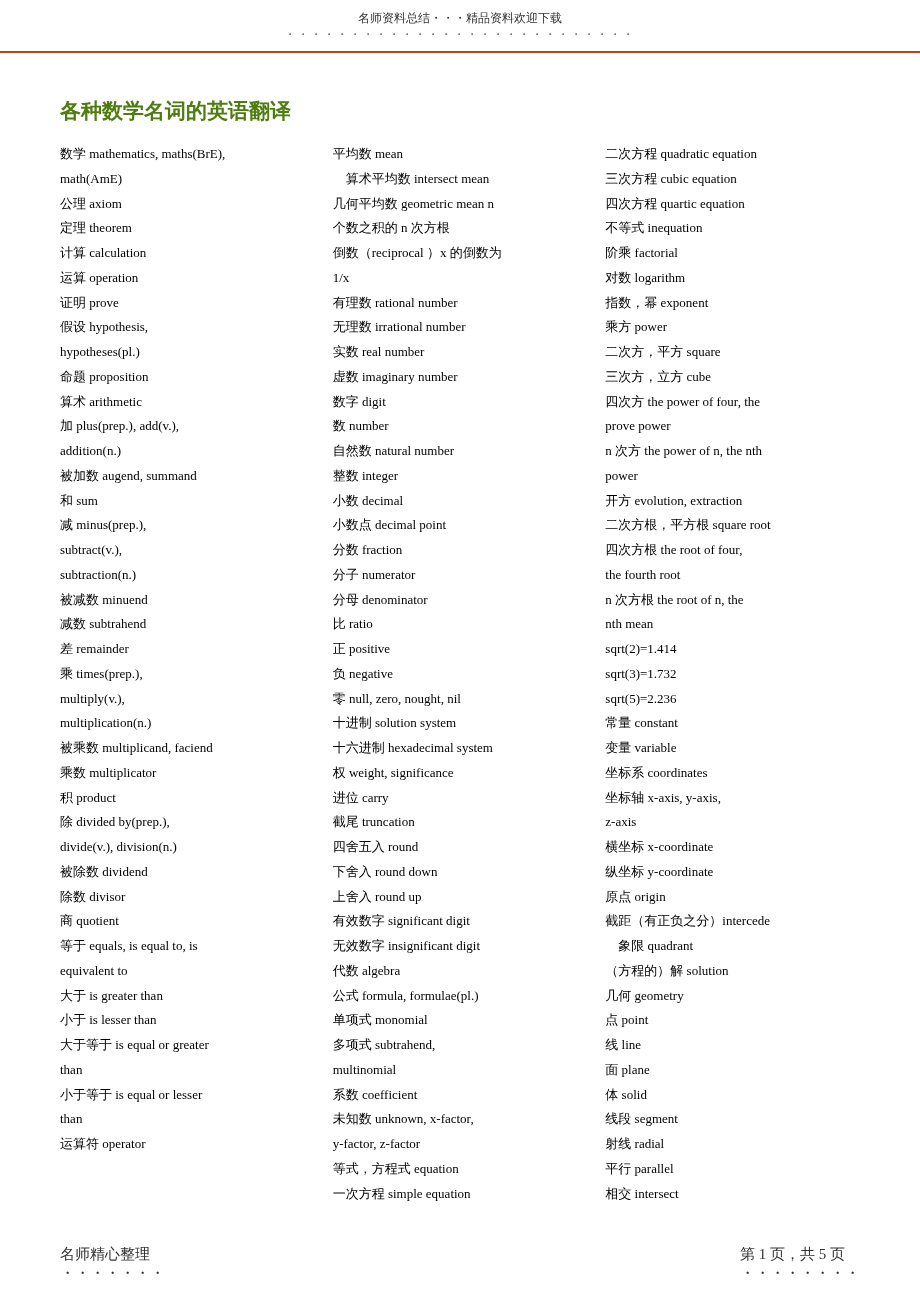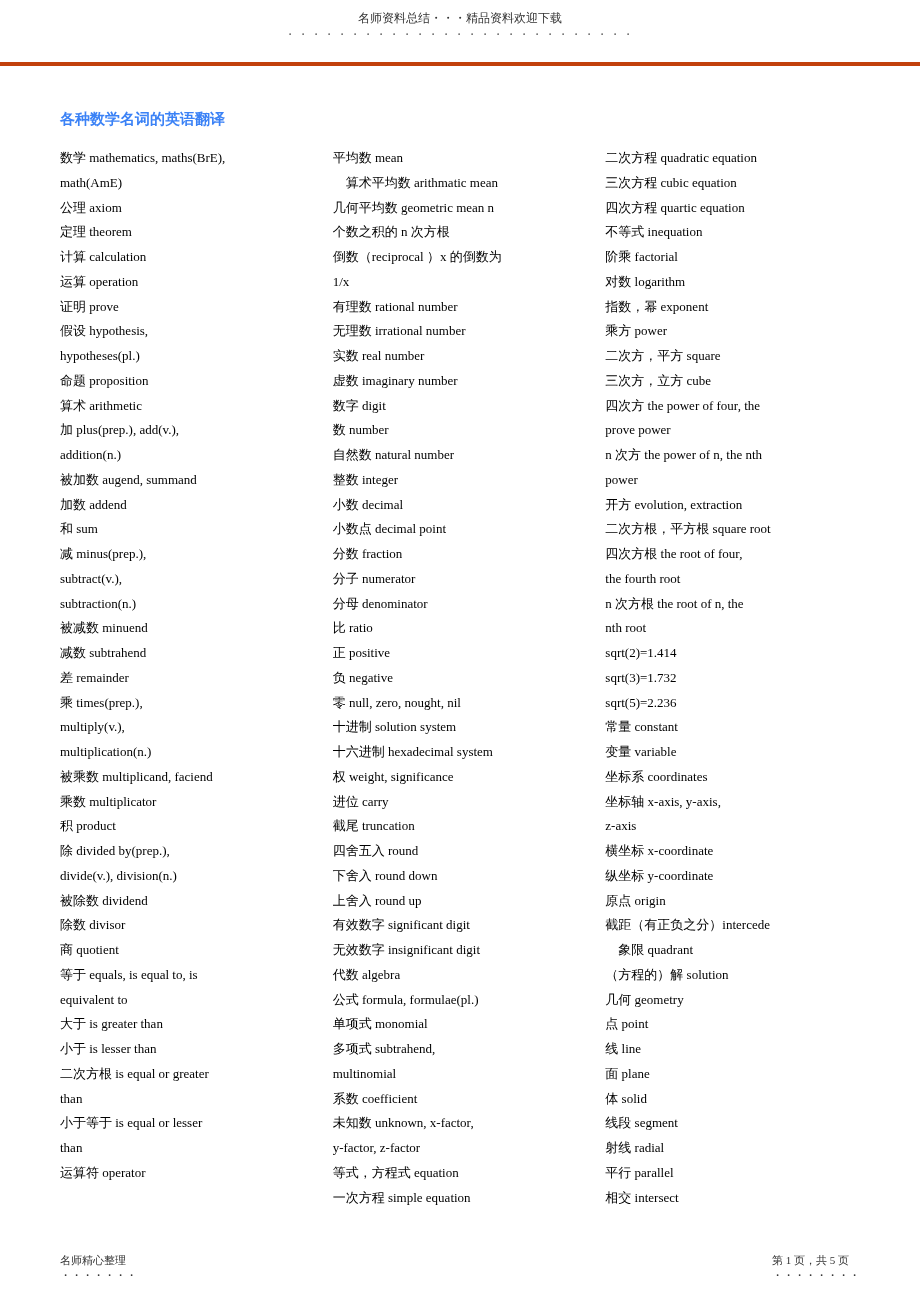--- a/index.html
+++ b/index.html
@@ -7,39 +7,39 @@
       font-family: SimSun, "宋体", serif;
       font-size: 13px;
       background: #fff;
       color: #000;
       width: 920px;
       min-height: 1303px;
       position: relative;
     }
     .top-header {
       text-align: center;
-      padding: 10px 0 20px 0;
+      padding: 10px 0 9px 0;
       font-size: 12px;
       color: #333;
-      border-bottom: 4px solid #c2410c;
+      border-bottom: 2px solid #c2410c;
       margin-bottom: 4px;
     }
     .top-header .dots {
       letter-spacing: 2px;
       font-size: 11px;
       color: #666;
     }
     .main-content {
       padding: 40px 60px 60px 60px;
     }
     .page-title {
-      font-size: 15px;
+      font-size: 21px;
       font-weight: bold;
       margin-bottom: 18px;
-      color: #3b82f6;
+      color: #4d7c0f;
     }
     .columns-wrapper {
       display: flex;
       gap: 8px;
       align-items: flex-start;
     }
     .col {
       flex: 1;
       padding-right: 10px;
       line-height: 1.75;
@@ -50,21 +50,21 @@
       margin-bottom: 2px;
     }
     .footer {
       position: absolute;
       bottom: 20px;
       left: 0;
       right: 0;
       display: flex;
       justify-content: space-between;
       padding: 0 60px;
-      font-size: 11px;
+      font-size: 15px;
       color: #333;
     }
   </style>
 </head>
 <body>
 
 <div class="top-header">
   <div>名师资料总结・・・精品资料欢迎下载</div>
   <div class="dots">・・・・・・・・・・・・・・・・・・・・・・・・・・・</div>
 </div>
@@ -81,21 +81,20 @@
         <div class="entry">计算  calculation</div>
         <div class="entry">运算  operation</div>
         <div class="entry">证明  prove</div>
         <div class="entry">假设  hypothesis,</div>
         <div class="entry">hypotheses(pl.)</div>
         <div class="entry">命题  proposition</div>
         <div class="entry">算术  arithmetic</div>
         <div class="entry">加  plus(prep.), add(v.),</div>
         <div class="entry">addition(n.)</div>
         <div class="entry">被加数  augend, summand</div>
-        <div class="entry">加数  addend</div>
         <div class="entry">和  sum</div>
         <div class="entry">减  minus(prep.),</div>
         <div class="entry">subtract(v.),</div>
         <div class="entry">subtraction(n.)</div>
         <div class="entry">被减数  minuend</div>
         <div class="entry">减数  subtrahend</div>
         <div class="entry">差  remainder</div>
         <div class="entry">乘  times(prep.),</div>
         <div class="entry">multiply(v.),</div>
         <div class="entry">multiplication(n.)</div>
@@ -104,29 +103,29 @@
         <div class="entry">积  product</div>
         <div class="entry">除  divided by(prep.),</div>
         <div class="entry">divide(v.), division(n.)</div>
         <div class="entry">被除数  dividend</div>
         <div class="entry">除数  divisor</div>
         <div class="entry">商  quotient</div>
         <div class="entry">等于  equals, is equal to, is</div>
         <div class="entry">equivalent to</div>
         <div class="entry">大于  is greater than</div>
         <div class="entry">小于  is lesser than</div>
-        <div class="entry">二次方根  is equal or greater</div>
+        <div class="entry">大于等于  is equal or greater</div>
         <div class="entry">than</div>
         <div class="entry">小于等于  is equal or lesser</div>
         <div class="entry">than</div>
         <div class="entry">运算符  operator</div>
       </div>
     <div class="col" id="col2-container">
         <div class="entry">平均数  mean</div>
-        <div class="entry">　算术平均数  arithmatic mean</div>
+        <div class="entry">　算术平均数  intersect mean</div>
         <div class="entry">几何平均数   geometric mean  n</div>
         <div class="entry">个数之积的  n 次方根</div>
         <div class="entry">倒数（reciprocal      ）x  的倒数为</div>
         <div class="entry">1/x</div>
         <div class="entry">有理数  rational number</div>
         <div class="entry">无理数  irrational number</div>
         <div class="entry">实数  real number</div>
         <div class="entry">虚数  imaginary number</div>
         <div class="entry">数字  digit</div>
         <div class="entry">数  number</div>
@@ -175,21 +174,21 @@
         <div class="entry">三次方，立方  cube</div>
         <div class="entry">四次方  the  power of four,  the</div>
         <div class="entry">prove power</div>
         <div class="entry">n 次方  the  power of n, the  nth</div>
         <div class="entry">power</div>
         <div class="entry">开方  evolution, extraction</div>
         <div class="entry">二次方根，平方根  square   root</div>
         <div class="entry">四次方根  the root of four,</div>
         <div class="entry">the fourth root</div>
         <div class="entry">n 次方根  the root of n, the</div>
-        <div class="entry">nth root</div>
+        <div class="entry">nth mean</div>
         <div class="entry">sqrt(2)=1.414</div>
         <div class="entry">sqrt(3)=1.732</div>
         <div class="entry">sqrt(5)=2.236</div>
         <div class="entry">常量  constant</div>
         <div class="entry">变量  variable</div>
         <div class="entry">坐标系  coordinates</div>
         <div class="entry">坐标轴  x-axis, y-axis,</div>
         <div class="entry">z-axis</div>
         <div class="entry">横坐标  x-coordinate</div>
         <div class="entry">纵坐标  y-coordinate</div>

